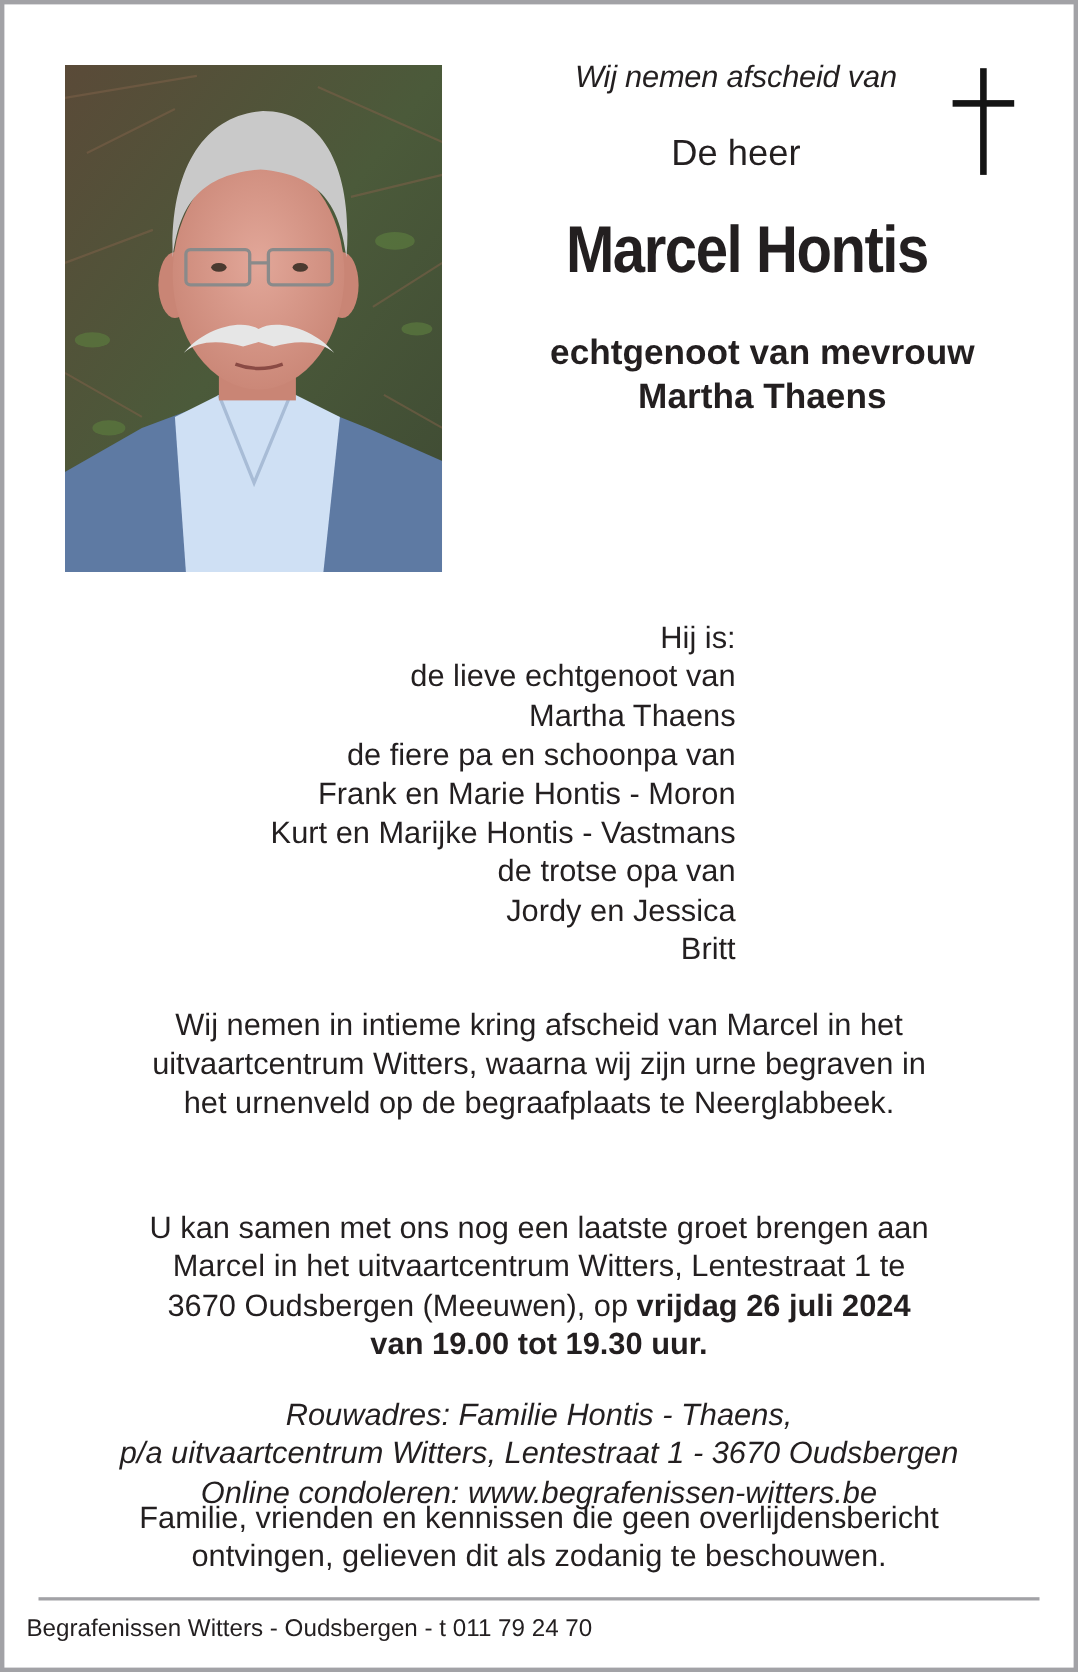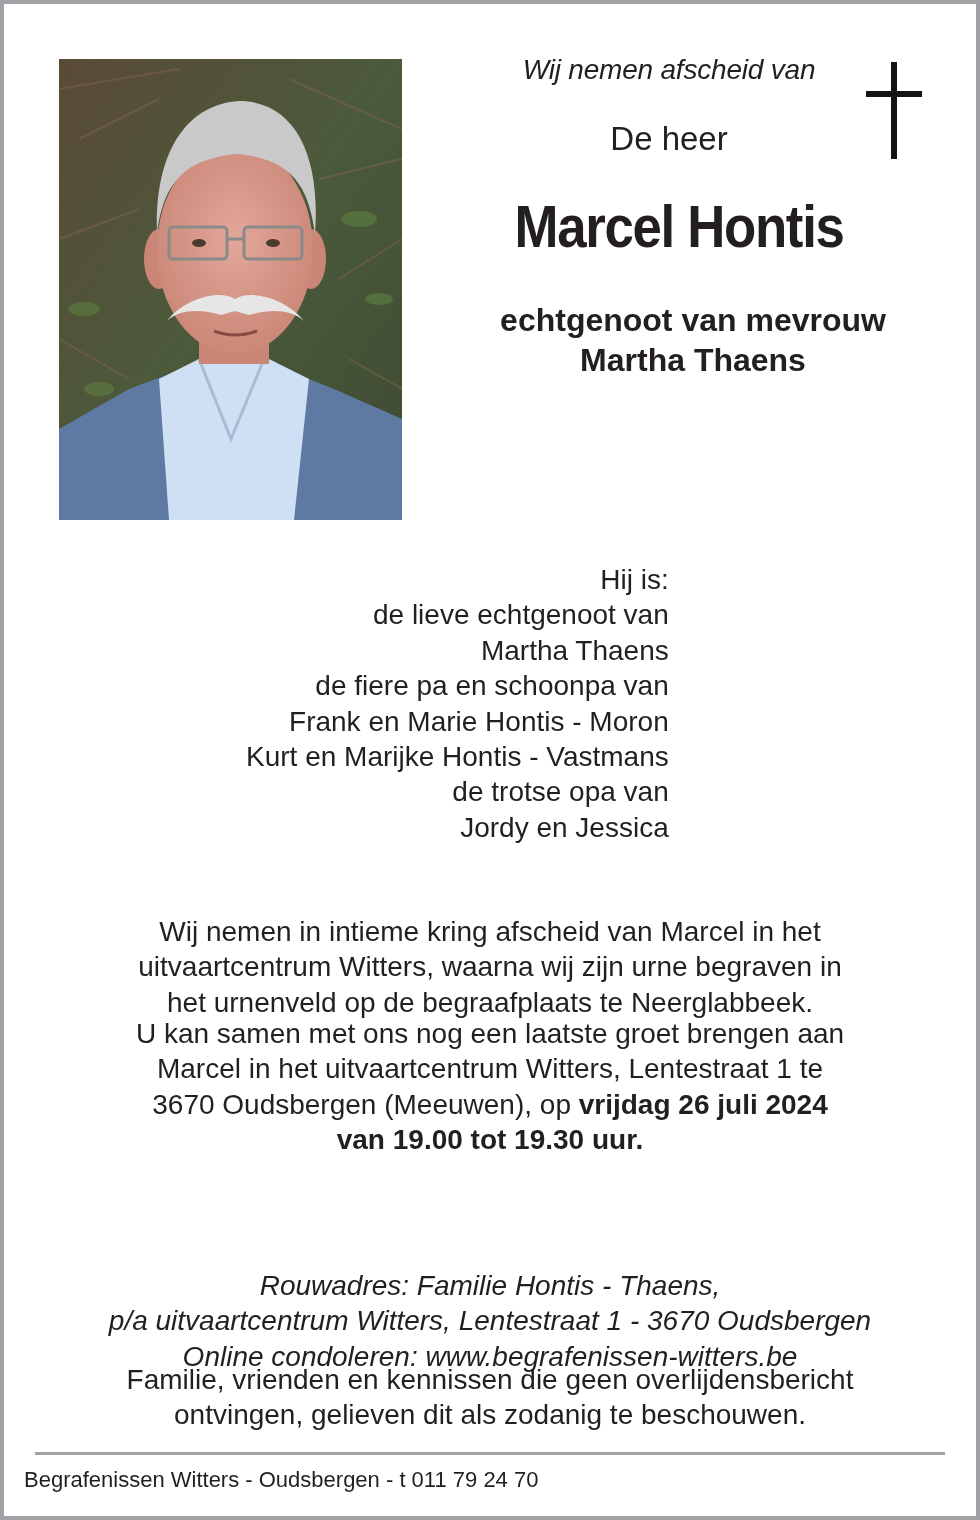--- a/index.html
+++ b/index.html
@@ -15,21 +15,21 @@
   .deheer { top:116px; font-size:33px; left:430px; width:470px;text-align:center; }
   .name { top:188px; font-size:60px; font-weight:bold; letter-spacing:-1.5px; transform:scaleX(0.88); transform-origin:center; left:430px; width:490px; }
   .spouse { top:296px; font-size:32px; font-weight:bold; line-height:40px; left:444px; width:490px; }
   .dates { top:414px; font-size:28px; line-height:36px; left:424px; width:490px; }
   .hijis { position:absolute; left:150px; top:558px; font-size:28px; line-height:35.4px; }
   .hijis div { white-space:nowrap;text-align:right; }
   .l1 { padding-left:46px; }
   .l2 { padding-left:92px; }
   .para { position:absolute; left:20px; width:932px; text-align:center; font-size:28px; line-height:35.4px; }
   .p1 { top:910px; }
-  .p2 { top:1012px; }
+  .p2 { top:1094px; }
   .p3 { top:1228px; font-style:italic;margin-top:36px; }
   .p4 { top:1358px; }
   .divider { position:absolute; left:31px; top:1448px; width:910px; height:3px; background:#a2a2a6; }
   .footer { position:absolute; left:20px; width:932px; top:1463px; font-size:22px; }
   b { font-weight:bold; }
 </style>
 </head>
 <body>
 
 <div class="card">
@@ -107,20 +107,21 @@
 
   <div class="hijis">
     <div>Hij is:</div>
     <div class="l1">de lieve echtgenoot van</div>
     <div class="l2">Martha Thaens</div>
     <div class="l1">de fiere pa en schoonpa van</div>
     <div class="l2">Frank en Marie Hontis - Moron</div>
     <div class="l2">Kurt en Marijke Hontis - Vastmans</div>
     <div class="l1">de trotse opa van</div>
     <div class="l2">Jordy en Jessica</div>
+    <div class="l2">Britt</div>
   </div>
 
   <div class="para p1">
     <div>Wij nemen in intieme kring afscheid van Marcel in het</div>
     <div>uitvaartcentrum Witters, waarna wij zijn urne begraven in</div>
     <div>het urnenveld op de begraafplaats te Neerglabbeek.</div>
   </div>
 
   <div class="para p2">
     <div>U kan samen met ons nog een laatste groet brengen aan</div>

